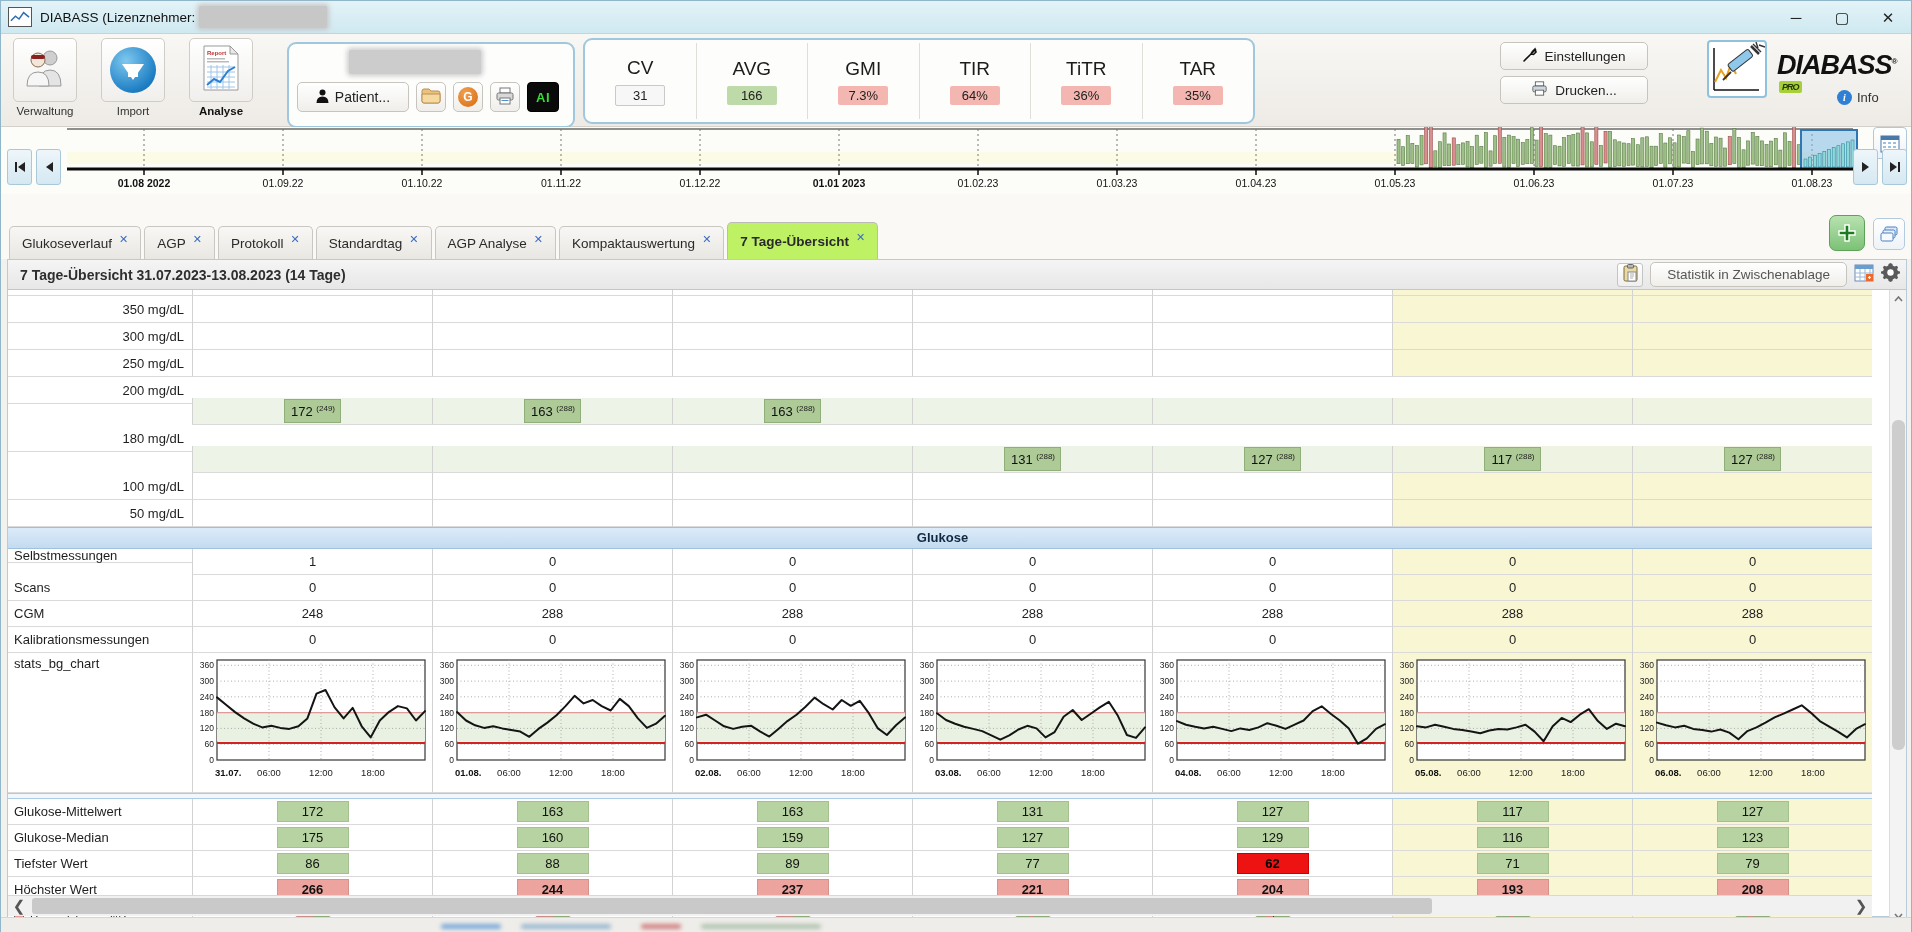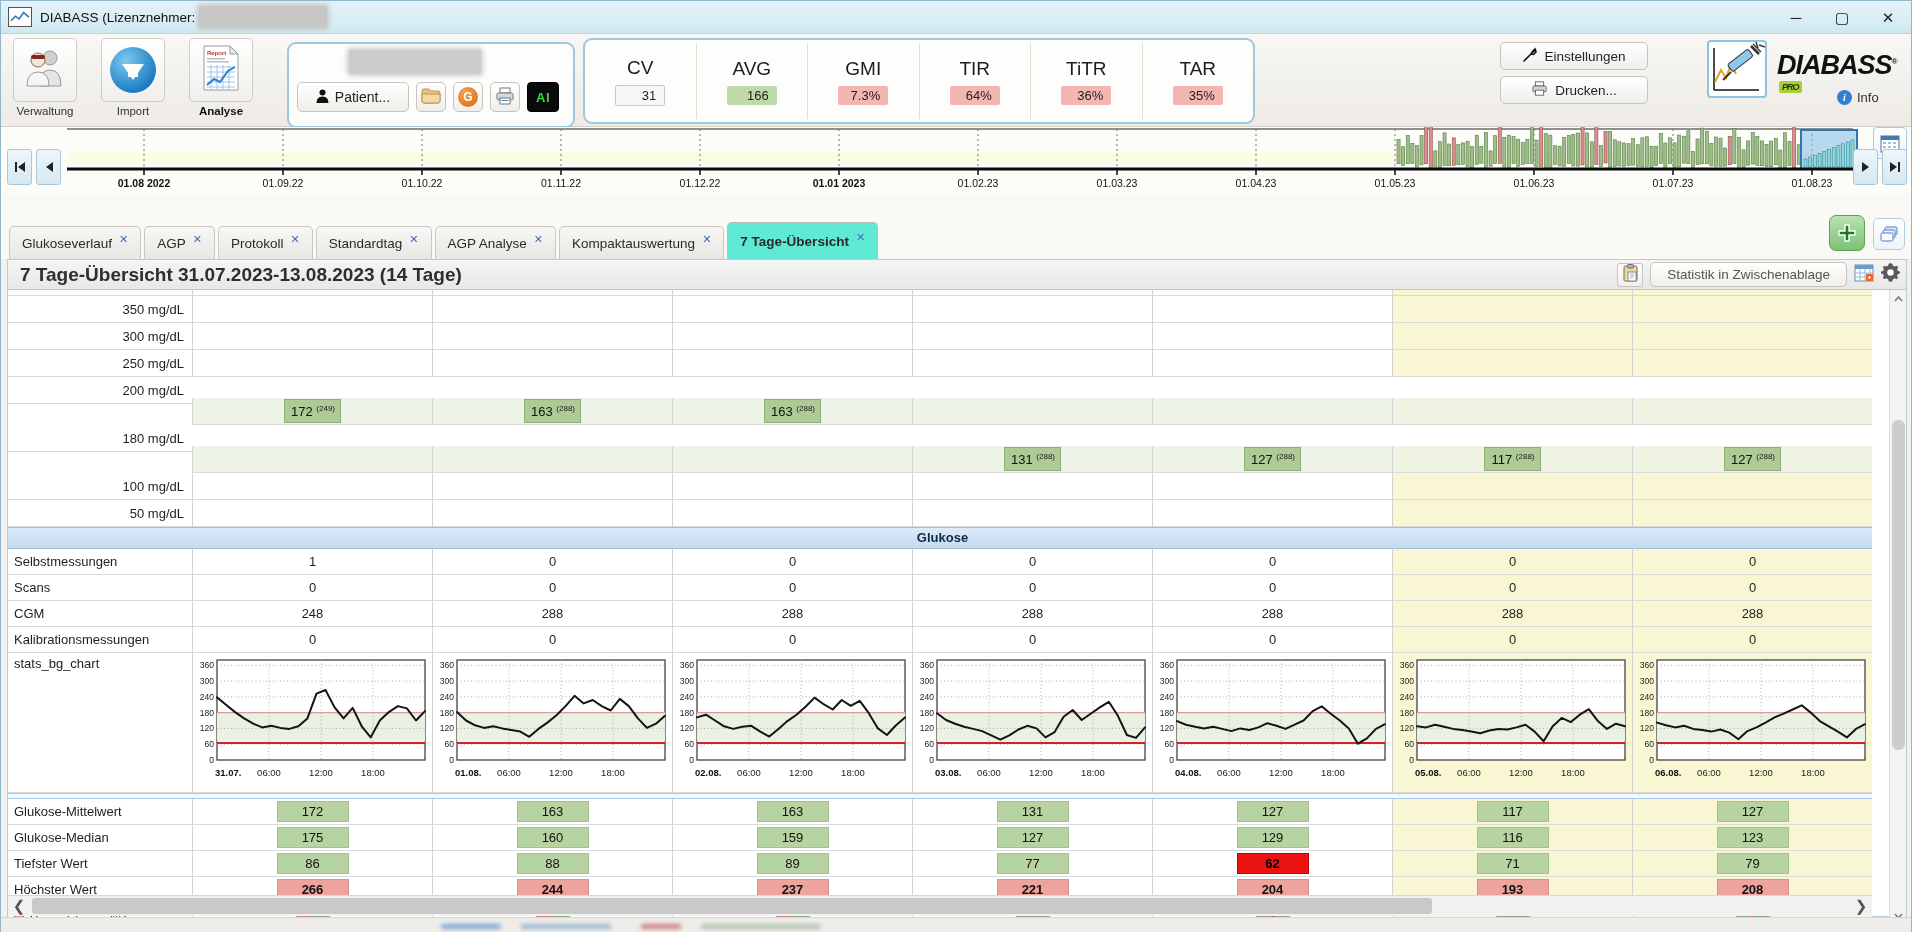--- a/index.html
+++ b/index.html
@@ -33,50 +33,50 @@
   .btn { background:linear-gradient(#ffffff,#efeeea); border:1px solid #c6c4bd; border-radius:5px; font-size:13px; color:#222; display:inline-flex; align-items:center; justify-content:center; cursor:default; }
   .patient-btn { width:112px; height:30px; gap:6px; font-size:14px; }
   .tool-ic { width:30px; height:30px; }
   .gbadge { width:20px; height:20px; border-radius:50%; background:radial-gradient(circle at 35% 30%, #f0a050, #d86a10); color:#fff; font-weight:bold; font-size:12px; display:flex; align-items:center; justify-content:center; }
   .ai-btn { width:32px; height:30px; background:#0a0a0a; border:1px solid #000; border-radius:4px; color:#33dd33; font-weight:bold; font-size:13px; display:flex; align-items:center; justify-content:center; letter-spacing:.5px; }
 
   .stats-panel { left:582px; top:4px; width:672px; height:86px; display:flex; padding:3px 0; }
   .stat-box { flex:1; border-right:1px solid #e0ded8; display:flex; flex-direction:column; align-items:center; justify-content:center; gap:6px; }
   .stat-box:last-child { border-right:none; }
   .stat-label { font-size:19px; color:#1c1c1c; }
-  .stat-val { min-width:50px; padding:2px 8px; text-align:right; font-size:13px; color:#222; border-radius:2px; }
+  .stat-val { min-width:50px; padding:2px 8px; text-align:center; font-size:13px; color:#222; border-radius:2px; }
   .stat-val.plain { background:#f7f7f7; border:1px solid #c9c9c9; }
 
   .right-btn { position:absolute; width:148px; height:28px; font-size:13.5px; gap:7px; }
   .brand-box { position:absolute; left:1706px; top:6px; width:60px; height:58px; background:#fff; border:2px solid #8ec3e0; border-radius:4px; }
   .brand-text { position:absolute; left:1776px; top:16px; font-size:27px; font-weight:800; font-style:italic; color:#111; letter-spacing:-1px; }
   .brand-text sup { font-size:8px; }
   .brand-pro { display:inline-block; background:#a7cf3a; color:#243a00; font-size:9px; font-weight:bold; font-style:italic; padding:1px 3px; border-radius:2px; vertical-align:top; margin-left:2px; }
   .brand-info { position:absolute; left:1836px; top:56px; font-size:13px; color:#333; display:flex; gap:5px; align-items:center; }
   .info-i { width:15px; height:15px; border-radius:50%; background:#2f7fd4; color:#fff; font-size:10px; font-weight:bold; font-style:italic; display:flex; align-items:center; justify-content:center; font-family:"Liberation Serif",serif; }
 
   
   .timeline { position:absolute; left:0; top:126px; width:100%; height:67px; background:#fcfcf9; }
   .tl-nav { position:absolute; width:25px; height:36px; top:22px; background:linear-gradient(#eef6fa,#d5e8f2); border:1px solid #a9c9da; border-radius:3px; display:flex; align-items:center; justify-content:center; cursor:default; }
   .tl-cal { position:absolute; right:4px; top:0px; width:34px; height:32px; background:linear-gradient(#fff,#eef2f6); border:1px solid #b3c8d6; border-radius:4px; display:flex; align-items:center; justify-content:center; }
 
   
   .tabbar { position:absolute; left:0; top:193px; width:100%; height:65px; background:#faf9f6; }
   .tabs { position:absolute; left:8px; bottom:0; display:flex; align-items:flex-end; }
   .tab { height:33px; display:flex; align-items:center; padding:0 12px; margin-right:3px; background:linear-gradient(#f8f7f5,#e9e7e2); border:1px solid #c9c7c1; border-bottom:none; border-radius:5px 5px 0 0; font-size:13.5px; color:#2a2a2a; cursor:default; }
   .tab .x { color:#3a6cc0; font-size:11px; font-weight:bold; margin-left:7px; position:relative; top:-4px; cursor:default; }
-  .tab.active { background:#5eead4; font-weight:bold; height:37px; border-color:#bdbbb5; }
+  .tab.active { background:#bef264; font-weight:bold; height:37px; border-color:#bdbbb5; }
   .tab-right { position:absolute; right:6px; bottom:8px; display:flex; gap:8px; }
   .add-btn { width:36px; height:36px; border-radius:7px; background:linear-gradient(#b8e2b0,#7cc276); border:1px solid #5da257; display:flex; align-items:center; justify-content:center; }
   .layers-btn { width:32px; height:32px; margin-top:3px; border-radius:5px; background:linear-gradient(#ffffff,#eef3f8); border:1px solid #b4cbdd; display:flex; align-items:center; justify-content:center; }
 
   
   .content { position:absolute; left:6px; top:258px; width:1900px; height:658px; background:#fff; border:1px solid #b9cbd8; }
   .content-header { position:absolute; left:0; top:0; width:100%; height:30px; background:linear-gradient(#f5f5f5,#e7e7e7); border-bottom:1px solid #c6c6c6; display:flex; align-items:center; }
-  .content-title { font-weight:bold; font-size:19px; color:#2e2e2e; margin-left:12px; }
+  .content-title { font-weight:bold; font-size:14px; color:#2e2e2e; margin-left:12px; }
   .header-right { position:absolute; right:6px; top:2px; display:flex; align-items:center; gap:7px; }
   .clip-btn { width:26px; height:24px; background:linear-gradient(#fff,#efefef); border:1px solid #c4c4c4; border-radius:3px; display:flex; align-items:center; justify-content:center; }
   .stat-clip-btn { height:25px; padding:0 16px; font-size:13.5px; color:#555; }
 
   .tablewrap { position:absolute; left:0; top:30px; }
   .grid { display:grid; grid-template-columns:184px repeat(7,240px); width:1864px; }
   .cell { border-left:1px solid #d2d2d2; border-bottom:1px solid #dadada; position:relative; display:flex; align-items:center; justify-content:center; font-size:13px; color:#1e1e1e; background:#fff; }
   .rowlabel { border-bottom:1px solid #dadada; background:#fff; font-size:13px; color:#1e1e1e; display:flex; align-items:center; }
   .rowlabel.right { justify-content:flex-end; padding-right:8px; }
   .rowlabel.left { padding-left:6px; }
@@ -604,21 +604,21 @@
           <div class="cell weekend" style="height: 27px;"></div>
           <div class="rowlabel right" style="height: 27px;">50 mg/dL</div>
           <div class="cell" style="height: 27px;"></div>
           <div class="cell" style="height: 27px;"></div>
           <div class="cell" style="height: 27px;"></div>
           <div class="cell" style="height: 27px;"></div>
           <div class="cell" style="height: 27px;"></div>
           <div class="cell weekend" style="height: 27px;"></div>
           <div class="cell weekend" style="height: 27px;"></div>
           <div class="secheader" style="height: 22px; text-align: center;">Glukose</div>
-          <div class="rowlabel left" style="height: 26px; text-align: center;">Selbstmessungen</div>
+          <div class="rowlabel left" style="height: 14px; text-align: center;">Selbstmessungen</div>
           <div class="cell" style="height: 26px;">1</div>
           <div class="cell" style="height: 26px;">0</div>
           <div class="cell" style="height: 26px;">0</div>
           <div class="cell" style="height: 26px;">0</div>
           <div class="cell" style="height: 26px;">0</div>
           <div class="cell weekend" style="height: 26px;">0</div>
           <div class="cell weekend" style="height: 26px;">0</div>
           <div class="rowlabel left" style="height: 26px;">Scans</div>
           <div class="cell" style="height: 26px;">0</div>
           <div class="cell" style="height: 26px;">0</div>

